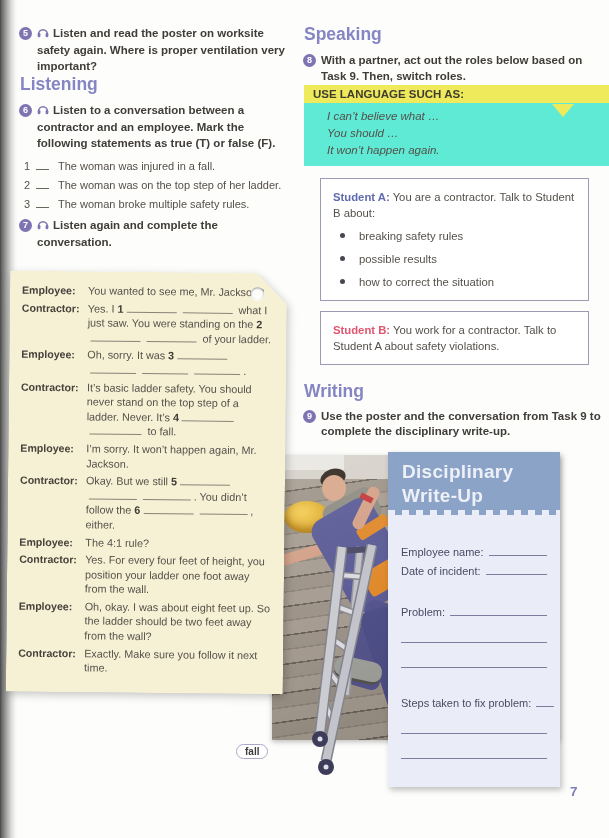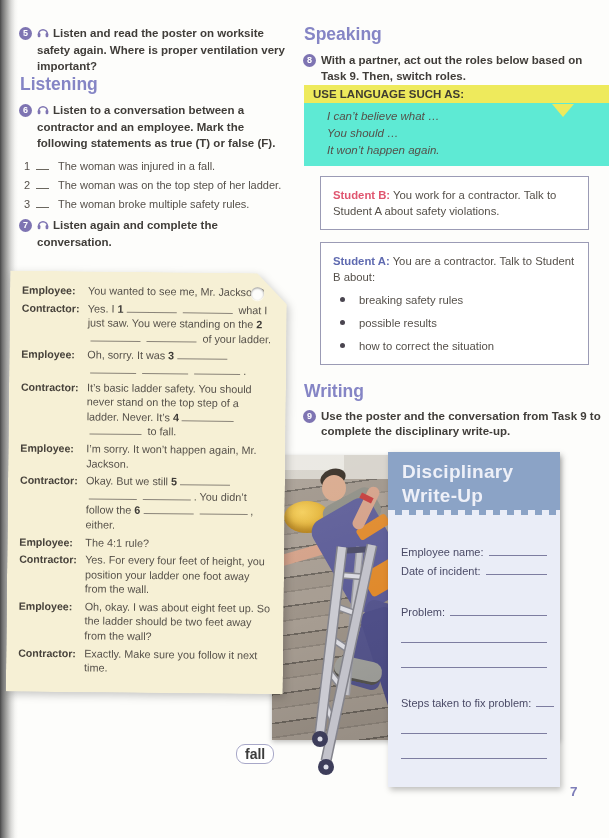--- a/index.html
+++ b/index.html
@@ -97,21 +97,21 @@
   .perf{position:absolute;left:0;right:0;bottom:0;height:5px;
         background:repeating-linear-gradient(90deg,#eaedf7 0 7px,transparent 7px 14px);}
   .fbody{padding:24px 13px 0 13px;}
   .ffield{display:flex;align-items:baseline;margin-top:5px;font-size:11px;color:#4a4a66;}
   .ffield.gap{margin-top:27px;}
   .flabel{white-space:nowrap;margin-right:5px;}
   .fline{flex:1;height:11px;border-bottom:1px solid #7d7da0;min-width:18px;}
   .fullline{height:13px;border-bottom:1px solid #7d7da0;margin-top:11px;}
 
   .pill{position:absolute;left:236px;top:744px;z-index:6;background:#fff;border:1px solid #a8a8c8;
-        border-radius:9px;padding:1px 8px;font-size:14px;font-weight:bold;color:#3c3c3c;}
+        border-radius:9px;padding:1px 8px;font-size:10px;font-weight:bold;color:#3c3c3c;}
   .pnum{position:absolute;left:570px;top:784px;font-size:13.5px;color:#7d7db8;font-weight:bold;}
 </style>
 </head>
 <body>
 
 <div class="page">
   <div class="binding"></div>
 
   <div class="col left">
     <div class="task first">
@@ -217,40 +217,40 @@
     <div class="ul-box">
       <div class="ul-bar">USE LANGUAGE SUCH AS:</div>
       <div class="ul-body">
           <div class="phrase">I can’t believe what …</div>
           <div class="phrase">You should …</div>
           <div class="phrase">It won’t happen again.</div>
         </div>
       <div class="ul-pointer"></div>
     </div>
 
-    <div class="sbox" style="margin-top:10px;">
-      <p><span class="slabel b">Student B:</span> <span>You work for a contractor. Talk to Student A about safety violations.</span></p>
-    </div>
-
     <div class="sbox">
       <p><span class="slabel a">Student A:</span> <span>You are a contractor. Talk to Student B about:</span></p>
       <div>
           <div class="bullet">
             <span class="dot"></span>
             <span>breaking safety rules</span>
           </div>
           <div class="bullet">
             <span class="dot"></span>
             <span>possible results</span>
           </div>
           <div class="bullet">
             <span class="dot"></span>
             <span>how to correct the situation</span>
           </div>
         </div>
+    </div>
+
+    <div class="sbox" style="margin-top:10px;">
+      <p><span class="slabel b">Student B:</span> <span>You work for a contractor. Talk to Student A about safety violations.</span></p>
     </div>
 
     <h2 class="h mtw">Writing</h2>
 
     <div class="task" style="margin-top:7px;">
       <span class="badge">9</span><span>Use the poster and the conversation from Task 9 to complete the disciplinary write-up.</span>
     </div>
   </div>
 
   <div class="photo">

